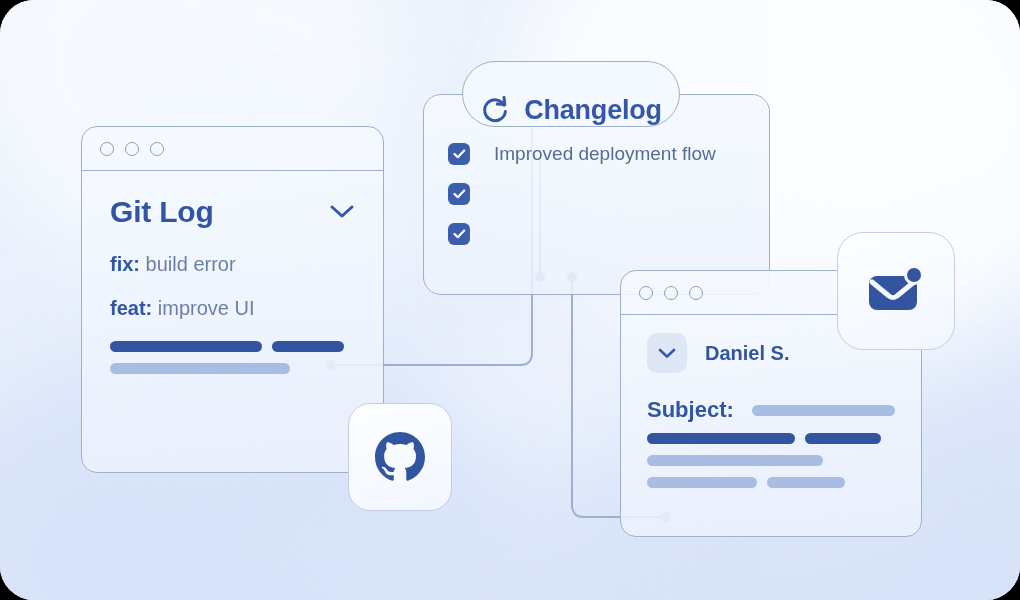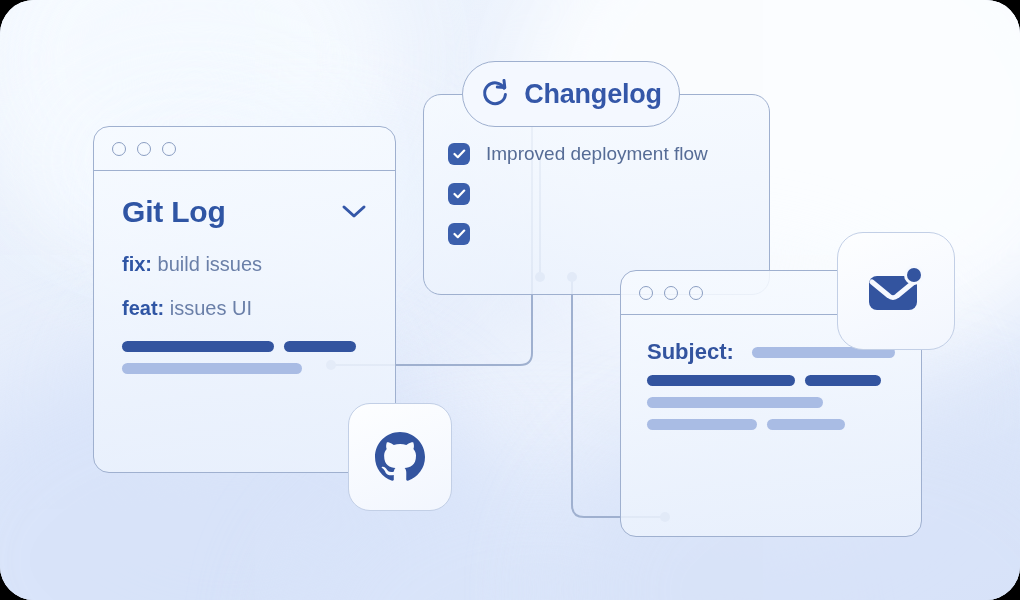--- a/index.html
+++ b/index.html
@@ -117,21 +117,21 @@
   .dot {
     width: 14px; height: 14px;
     border: 1.5px solid #8b9ec2;
     border-radius: 50%;
     box-sizing: border-box;
   }
 
   
   #gitlog-card {
     left: 81px; top: 126px;
-    width: 303px; height: 347px; margin-left: 12px;
+    width: 303px; height: 347px;
   }
   #gitlog-card .body { padding: 0 28px; }
   .gl-head {
     display: flex;
     align-items: center;
     justify-content: space-between;
     margin-top: 24px;
   }
   .gl-title {
     font-size: 30px;
@@ -162,21 +162,21 @@
     left: 423px; top: 94px;
     width: 347px; height: 201px;
     border-radius: 18px;
   }
   .cl-list {
     padding: 48px 0 0 24px;
   }
   .cl-item {
     display: flex;
     align-items: center;
-    gap: 16px;
+    gap: 24px;
     margin-bottom: 18px;
   }
   .checkbox {
     width: 22px; height: 22px;
     border-radius: 6px;
     background: #3b5fac;
     flex: 0 0 auto;
     display: flex;
     align-items: center;
     justify-content: center;
@@ -189,21 +189,21 @@
 
   
   #changelog-pill {
     position: absolute;
     left: 462px; top: 61px;
     width: 218px; height: 66px;
     border: 1px solid #9fb0cf;
     border-radius: 33px;
     background: #f4f8ff;
     display: flex;
-    align-items: center;
+    align-items: flex-end;
     justify-content: center;
     gap: 14px;
     box-sizing: border-box;
   }
   .pill-text {
     font-size: 27px;
     font-weight: bold;
     color: #3457a8;
     letter-spacing: -.2px;
   }
@@ -307,25 +307,25 @@
       <div class="gl-head">
         <span class="gl-title">Git Log</span>
         <svg class="chev" width="26" height="16" viewBox="0 0 26 16">
           <path d="M3 3 L13 12 L23 3" fill="none" stroke="#3457a8" stroke-width="3" stroke-linecap="round" stroke-linejoin="round"></path>
         </svg>
       </div>
 
       <div class="gl-commits">
         <div class="gl-commit">
           <b>fix:</b>
-          <span>build issues</span>
+          <span>build error</span>
         </div>
         <div class="gl-commit">
           <b>feat:</b>
-          <span>issues UI</span>
+          <span>improve UI</span>
         </div>
       </div>
 
       <div class="bars">
         <div class="barrow">
           <span class="bar bar-dark" style="width: 152px;"></span>
           <span class="bar bar-dark" style="width: 72px;"></span>
         </div>
         <div class="barrow">
           <span class="bar bar-light" style="width: 180px;"></span>
@@ -375,20 +375,28 @@
   </div>
 
   <div class="card" id="email-card">
     <div class="titlebar">
       <span class="dot"></span>
       <span class="dot"></span>
       <span class="dot"></span>
     </div>
     <div class="body">
 
+      <div class="em-head">
+        <span class="chev-box">
+          <svg width="20" height="13" viewBox="0 0 20 13">
+            <path d="M3 3 L10 9.6 L17 3" fill="none" stroke="#3457a8" stroke-width="2.6" stroke-linecap="round" stroke-linejoin="round"></path>
+          </svg>
+        </span>
+        <span class="em-name">Daniel S.</span>
+      </div>
 
       <div class="em-subject">
         <span class="em-subject-label">Subject:</span>
         <span class="bar bar-light" style="width: 150px;"></span>
       </div>
 
       <div class="bars">
         <div class="barrow">
           <span class="bar bar-dark" style="width: 148px;"></span>
           <span class="bar bar-dark" style="width: 76px;"></span>

